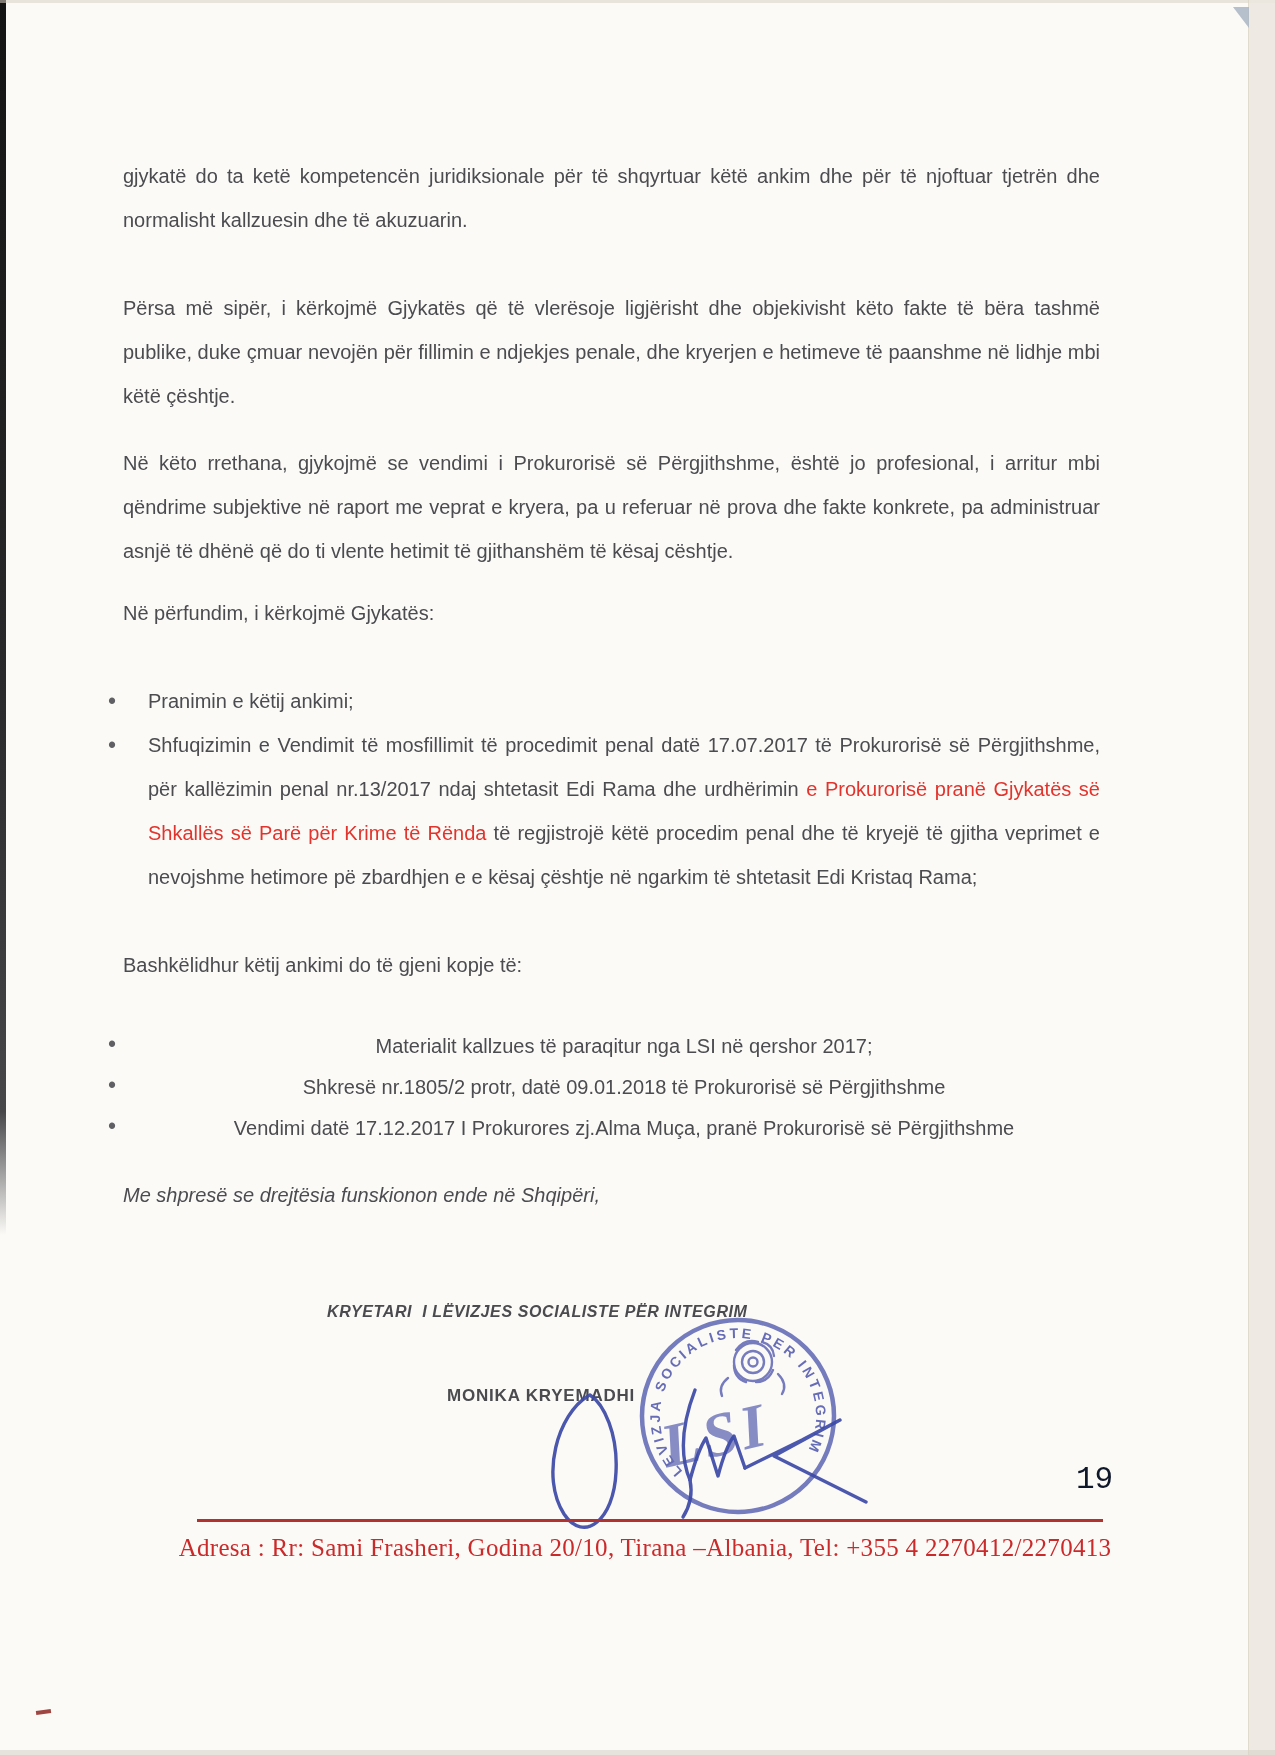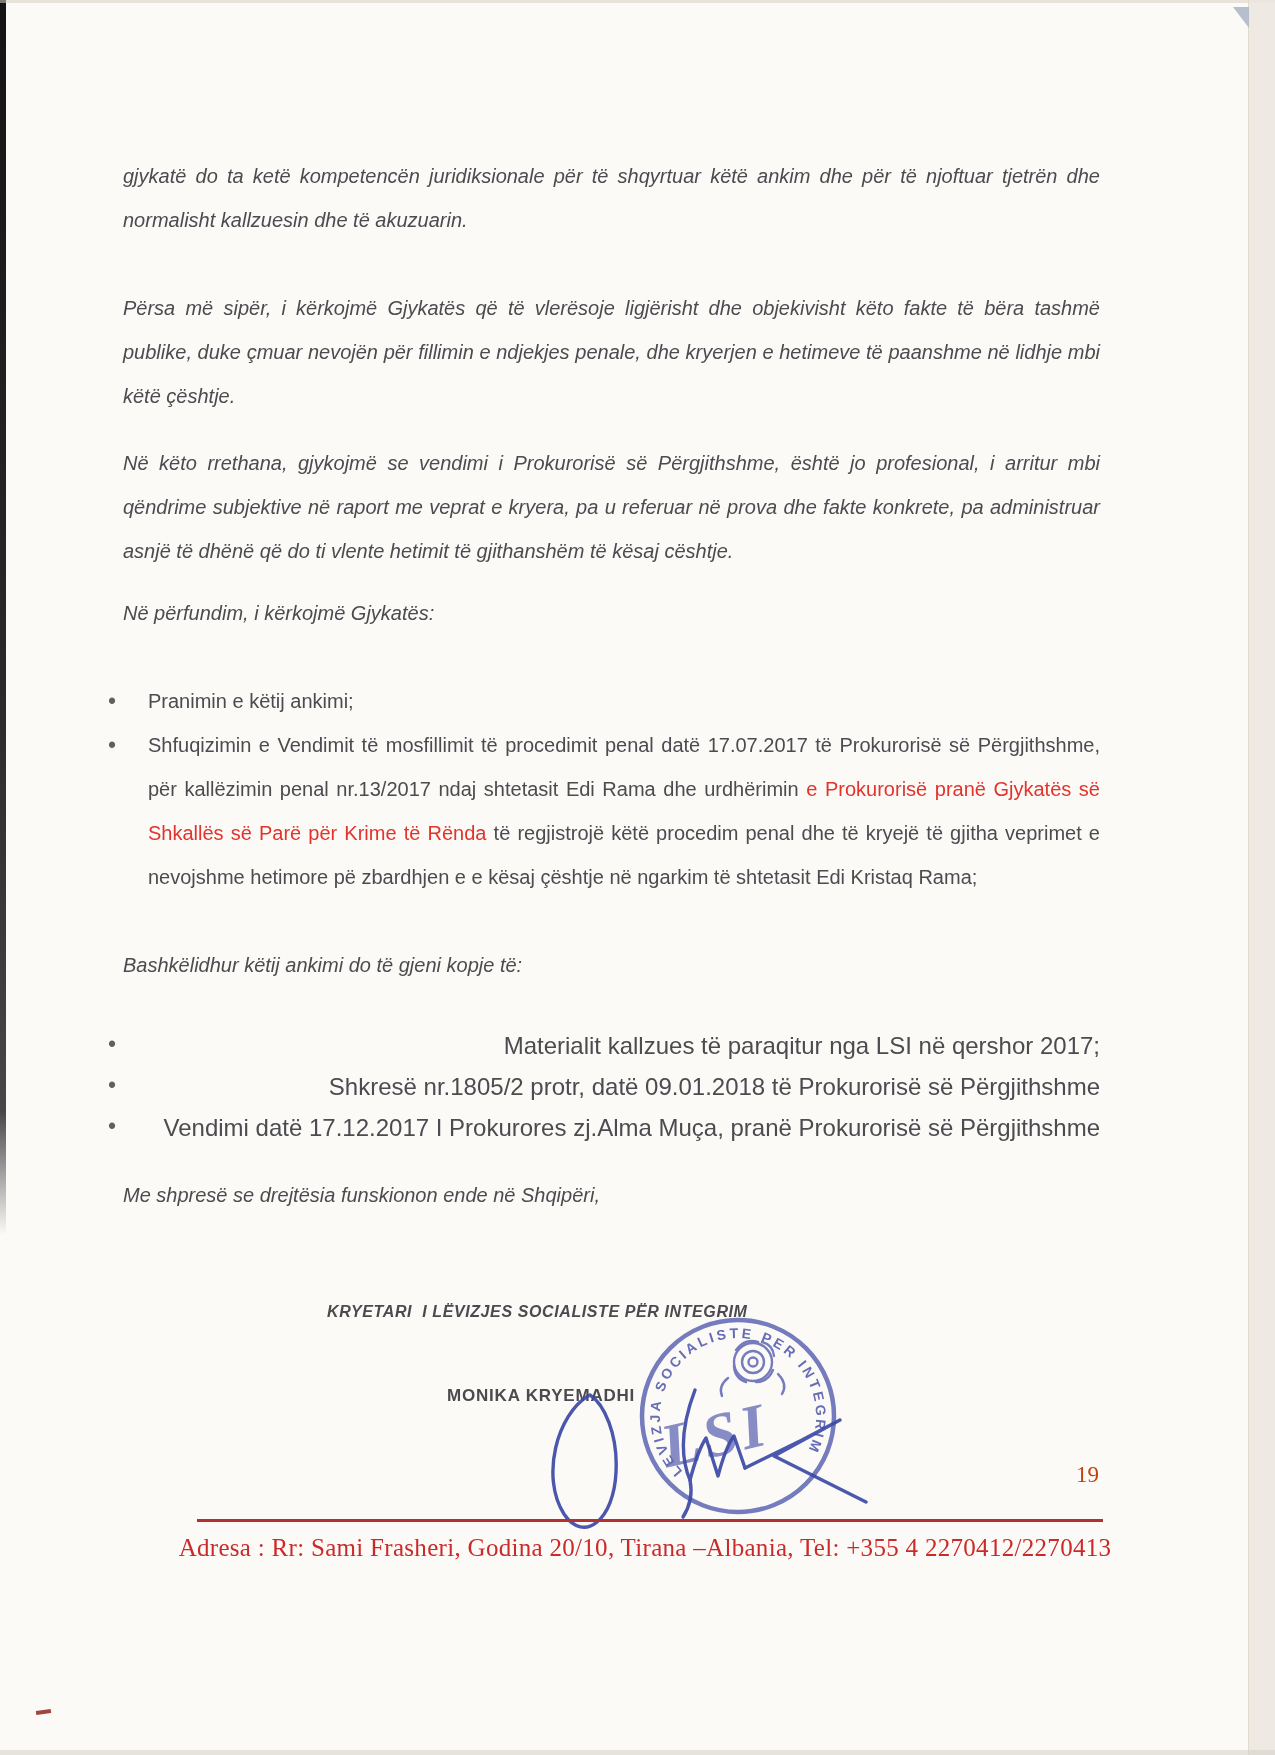--- a/index.html
+++ b/index.html
@@ -12,32 +12,32 @@
   .edge-left{position:absolute;left:0;top:0;width:6px;height:1235px;
     background:linear-gradient(180deg,#141414 0%,#29292b 55%,#47474a 90%,rgba(90,90,92,0) 100%);}
   .edge-top{position:absolute;top:0;left:0;width:100%;height:3px;background:#d9d2c4;opacity:.55;}
   .edge-right{position:absolute;right:0;top:0;width:26px;height:100%;background:#ece7df;opacity:.85;border-left:1px solid #ddd6c8;}
   .edge-bottom{position:absolute;bottom:0;left:0;width:100%;height:5px;background:#d7d3ca;opacity:.6;}
   .fold{position:absolute;left:1233px;top:7px;width:16px;height:21px;background:#aeb8c6;
     clip-path:polygon(0 0,100% 0,100% 100%);opacity:.9;}
   .red-dash{position:absolute;left:36px;top:1710px;width:15px;height:4px;background:#8f2622;transform:rotate(-8deg);opacity:.85;}
   
   .blk{position:absolute;left:123px;width:977px;margin:0;}
-  p.body{font-size:20px;line-height:44px;text-align:justify;margin:0;font-style:italic;}
+  p.body{font-size:20px;line-height:44px;text-align:justify;margin:0;}
   ul.req{list-style:none;margin:0;padding:0;}
   ul.req li{position:relative;padding-left:25px;font-size:20px;line-height:44px;text-align:justify;}
   ul.req li::before{content:"\2022";position:absolute;left:-15px;top:0;color:#5f5f64;font-size:23px;}
   ul.att{list-style:none;margin:0;padding:0;}
-  ul.att li{position:relative;padding-left:25px;font-size:24px;line-height:24px;margin-bottom:17px;text-align:right;}
+  ul.att li{position:relative;padding-left:25px;font-size:20px;line-height:24px;margin-bottom:17px;text-align:center;}
   ul.att li::before{content:"\2022";position:absolute;left:-15px;top:-2px;color:#5f5f64;font-size:23px;}
   .red{color:#e2342c;}
   .closing{font-style:italic;font-size:20px;line-height:28px;margin:0;}
   .sig-title{position:absolute;left:327px;top:1303px;font-weight:bold;font-size:16px;letter-spacing:.6px;white-space:pre;color:#4a4a4f;margin:0;font-style:italic;}
   .sig-name{position:absolute;left:447px;top:1386px;font-weight:bold;font-size:17px;letter-spacing:.8px;color:#4a4a4f;margin:0;text-align:right;}
-  .page-num{position:absolute;left:1076px;top:1462px;font-family:Liberation Serif, serif;font-size:23px;color:#c2410c;}
+  .page-num{position:absolute;left:1076px;top:1462px;font-family:Liberation Mono, monospace;font-size:31px;color:#0f172a;}
   .foot-line{position:absolute;left:197px;top:1519px;width:906px;height:3px;background:#b23230;}
   .foot-text{position:absolute;left:0;top:1534px;width:1290px;text-align:center;
     font-family:"Liberation Serif",serif;font-size:25px;color:#cb2a2a;letter-spacing:.3px;margin:0;}
   .stamp-svg{position:absolute;left:540px;top:1290px;width:380px;height:280px;pointer-events:none;}
   .stamp-ring-text{font-family:"Liberation Sans",sans-serif;font-weight:bold;font-size:14px;letter-spacing:3px;fill:#4d55ab;}
   .stamp-lsi{font-family:"Liberation Serif",serif;font-style:italic;font-weight:bold;font-size:62px;letter-spacing:4px;fill:#4d55ab;}
 </style>
 </head>
 <body>
 

